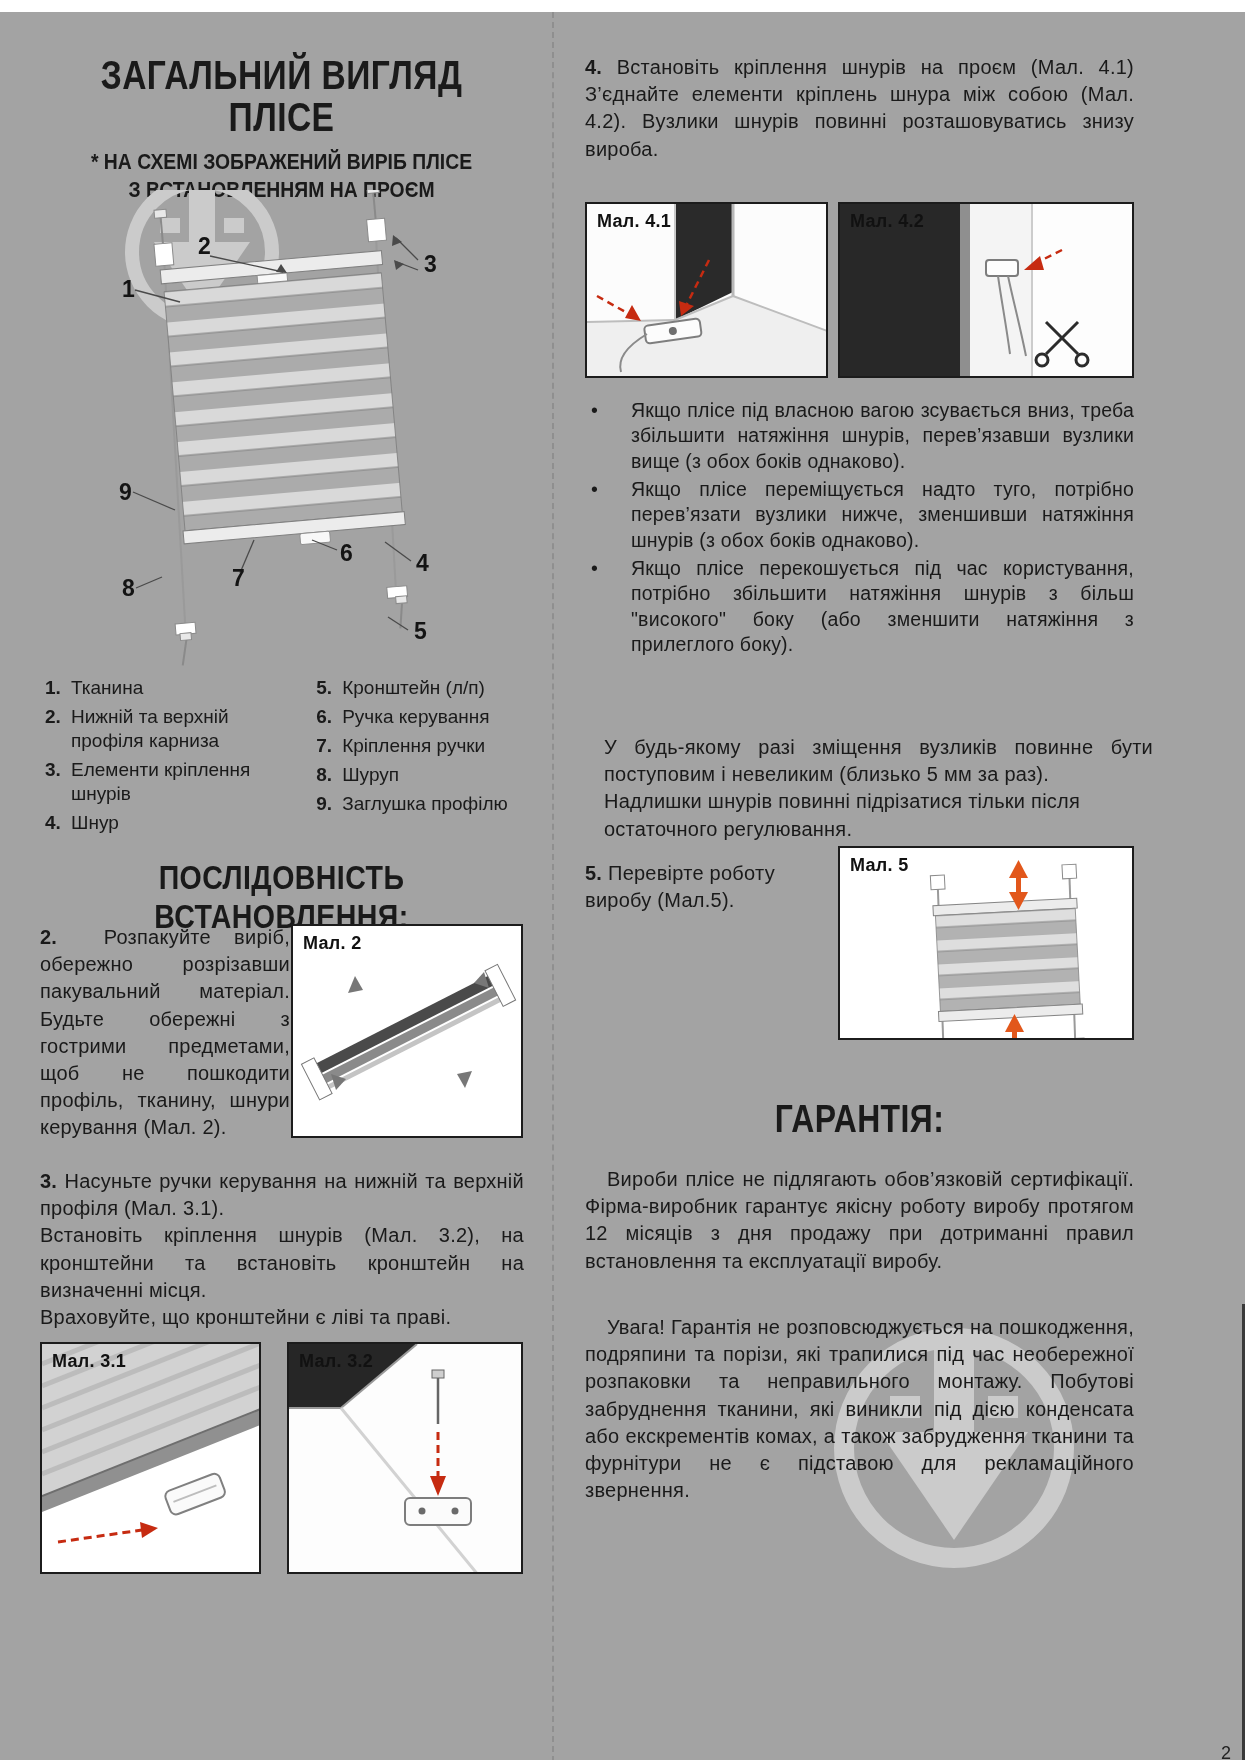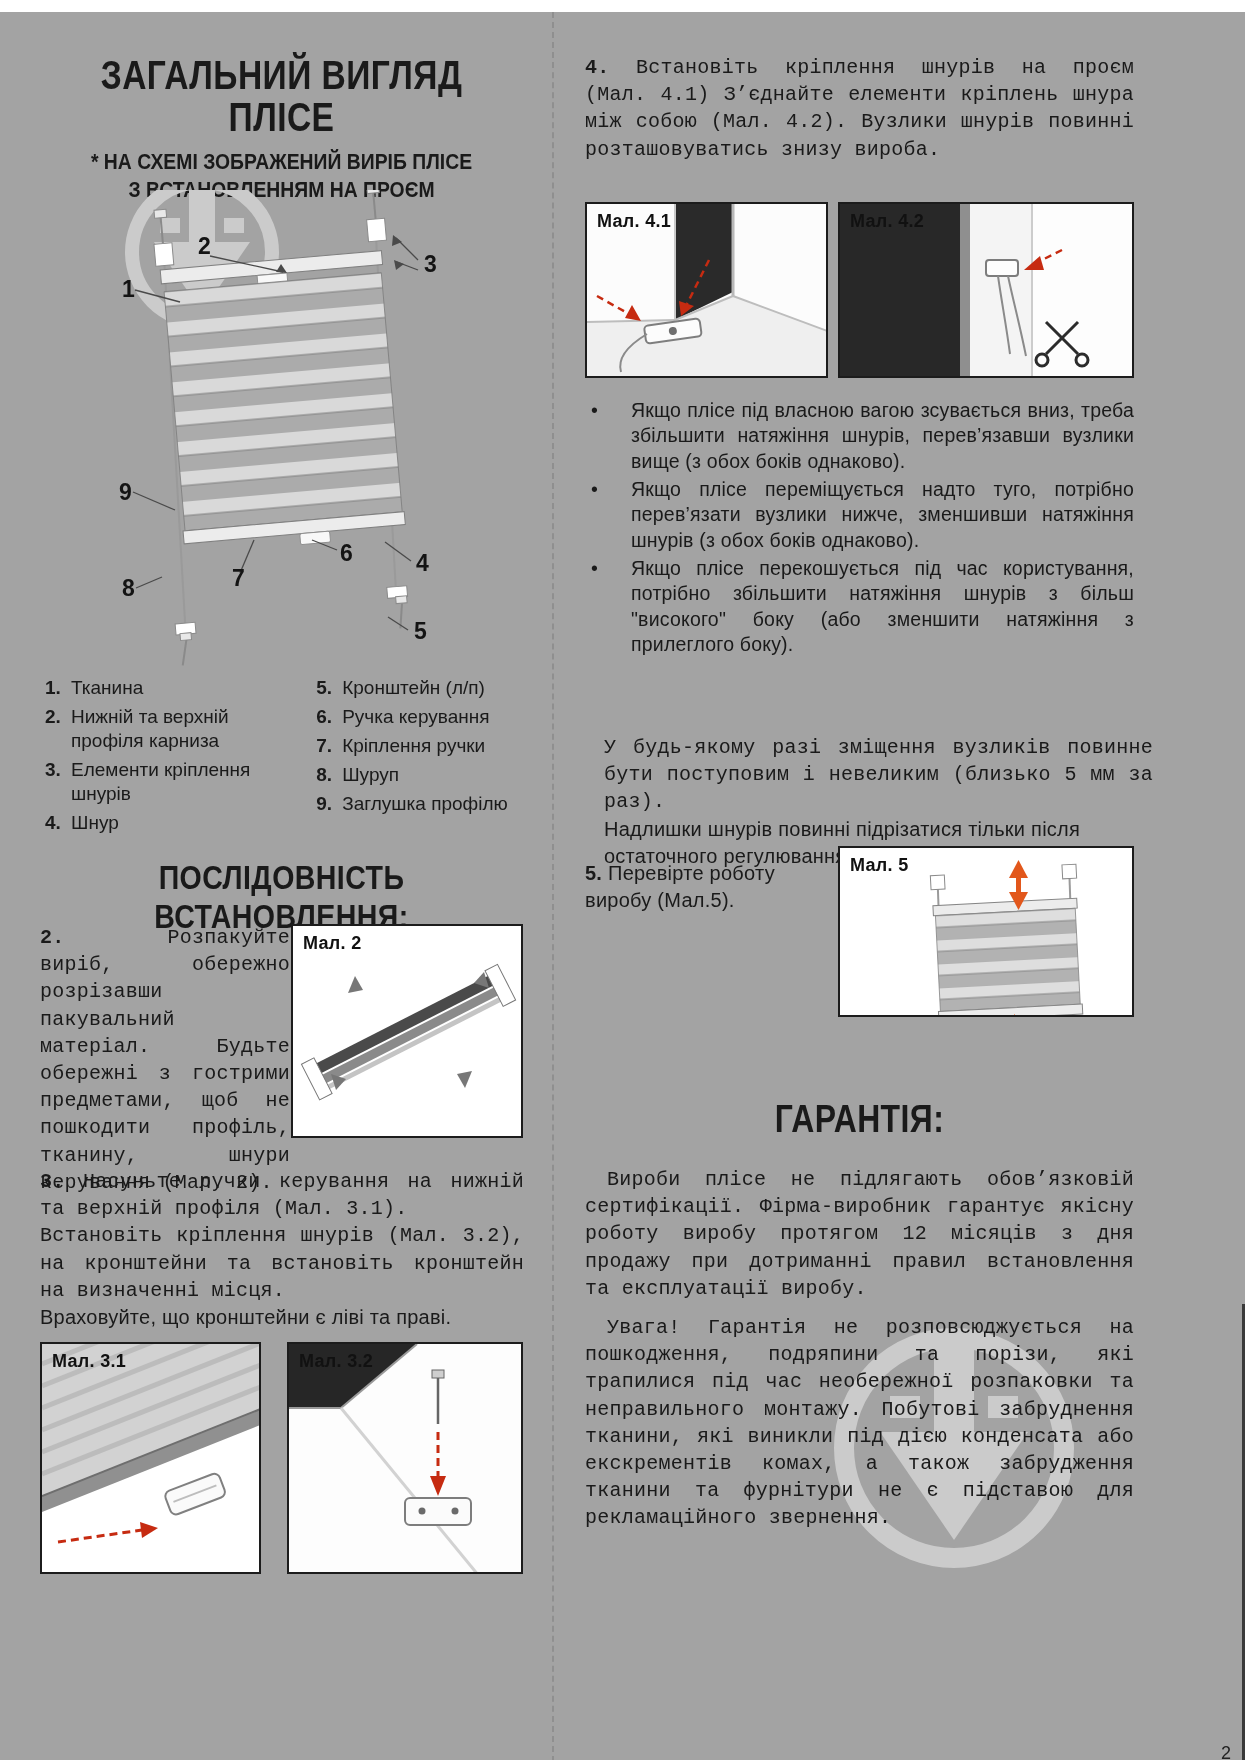--- a/index.html
+++ b/index.html
@@ -4,21 +4,21 @@
 <style>
   * { margin:0; padding:0; box-sizing:border-box; }
   html,body { background:#ffffff; }
   .page {
     position:relative; width:1245px; height:1760px; margin:12px auto;
     background:#a3a3a3; color:#1a1a1a; overflow:hidden;
     font-family:"Liberation Sans", sans-serif;
   }
   .abs { position:absolute; }
   .bold { font-weight:bold; }
-  .jt { text-align:justify;font-family:Liberation Mono, monospace; }
+  .jt { text-align:justify; }
   .center { text-align:center; }
   .body20 { font-size:20px; line-height:1.36; letter-spacing:.25px; }
   .body19 { font-size:19.5px; line-height:1.3; letter-spacing:.2px; }
   .condensed { transform:scaleX(.84); transform-origin:50% 0; }
   .h-title { font-size:40px; line-height:1.06; font-weight:800; letter-spacing:.5px; }
   .h-sub { font-size:22px; line-height:1.25; font-weight:800; }
   .h-sec { font-size:34px; font-weight:800; letter-spacing:.5px; }
   .h-war { font-size:38px; font-weight:800; letter-spacing:.5px; }
   .divider {
     position:absolute; left:552px; top:0; height:1760px; width:0;
@@ -334,21 +334,21 @@
   <div class="abs body20" style="left:604px; top:722px; width:549px;">
     <p class="jt">У будь-якому разі зміщення вузликів повинне бути поступовим і невеликим (близько 5 мм за раз).</p>
     <p>Надлишки шнурів повинні підрізатися тільки після остаточного регулювання.</p>
   </div>
 
   <div class="abs body20" style="left:585px; top:848px; width:245px;">
     <span class="bold">5.</span>
     <span>Перевірте роботу виробу (Мал.5).</span>
   </div>
 
-  <div class="figbox" style="left:838px; top:834px; width:296px; height:171px;">
+  <div class="figbox" style="left:838px; top:834px; width:296px; height:194px;">
     <span class="figlabel">Мал. 5</span>
     <svg viewBox="0 0 296 231" width="296" height="231">
       <defs>
         <pattern id="pleatSmall" x="98" y="64" width="140" height="24" patternUnits="userSpaceOnUse">
           <rect width="140" height="12" fill="#dedede"></rect>
           <rect y="12" width="140" height="12" fill="#b2b2b2"></rect>
           <line x1="0" y1="0" x2="140" y2="0" stroke="#858585" stroke-width="1"></line>
           <line x1="0" y1="12" x2="140" y2="12" stroke="#858585" stroke-width="1"></line>
         </pattern>
       </defs>

